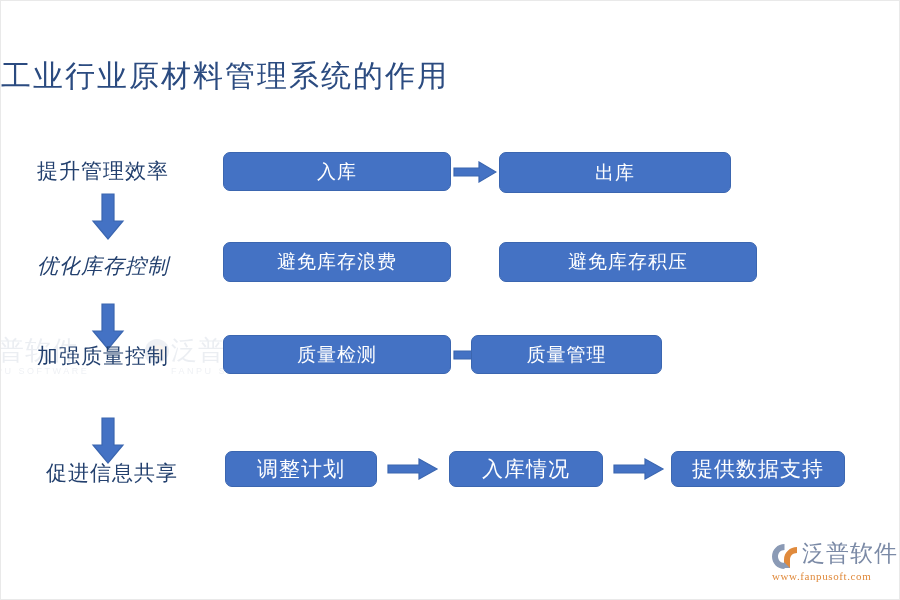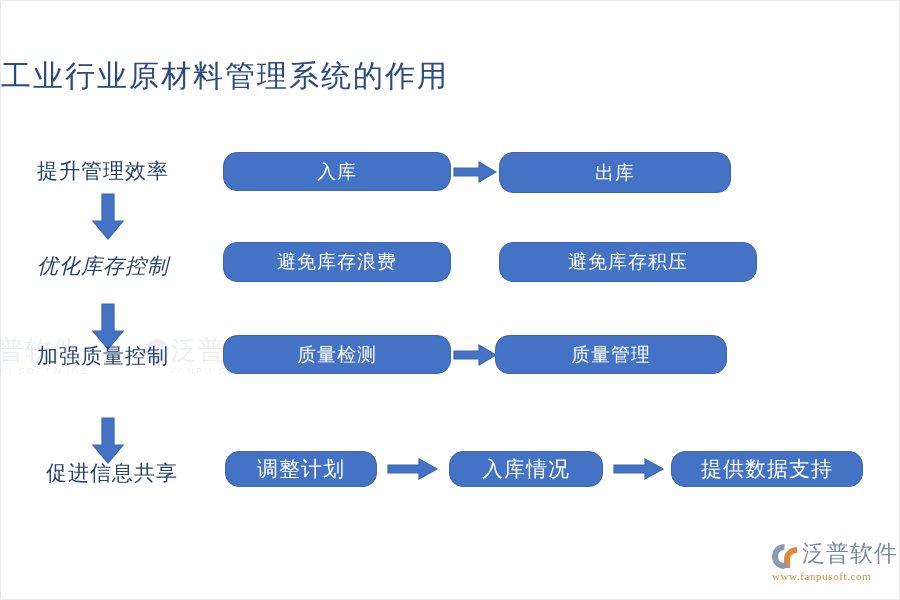--- a/index.html
+++ b/index.html
@@ -89,21 +89,21 @@
     letter-spacing: 1px;
     font-family: "Liberation Serif", "DejaVu Serif", serif;
   }
 
   
   .box {
     position: absolute;
     box-sizing: border-box;
     background: #4472c4;
     border: 1px solid #3b66b0;
-    border-radius: 14px;
+    border-radius: 7px;
     color: #ffffff;
     font-size: 19px;
     letter-spacing: 1px;
     display: flex;
     align-items: center;
     justify-content: center;
     white-space: nowrap;
     font-family: Liberation Sans, sans-serif;
   }
   .box.small { font-size: 21px; }
@@ -209,21 +209,21 @@
   <div class="row-label" style="left:36px; top:341px;">加强质量控制</div>
 
   <div class="box" style="left:222px; top:334px; width:228px; height:39px;">质量检测</div>
 
   <div class="arrow-right" style="left:452px; top:343px;">
     <svg width="44" height="22" viewBox="0 0 44 22">
       <polygon points="1,7 26,7 26,1 43,11 26,21 26,15 1,15" fill="#4472c4" stroke="#3b66b0" stroke-width="1.2"></polygon>
     </svg>
   </div>
 
-  <div class="box" style="left:494px; top:334px; width:232px; height:39px;">质量管理</div>
+  <div class="box" style="left:470px; top:334px; width:191px; height:39px;">质量管理</div>
 
   <div class="arrow-down" style="left:90px; top:416px;">
     <svg width="34" height="48" viewBox="0 0 34 48">
       <polygon points="11,1 23,1 23,28 32,28 17,46 2,28 11,28" fill="#4472c4" stroke="#3b66b0" stroke-width="1.2"></polygon>
     </svg>
   </div>
 
   <div class="row-label" style="left:45px; top:458px;">促进信息共享</div>
 
   <div class="box small" style="left:224px; top:450px; width:152px; height:36px;">调整计划</div>
@@ -235,21 +235,21 @@
   </div>
 
   <div class="box small" style="left:448px; top:450px; width:154px; height:36px;">入库情况</div>
 
   <div class="arrow-right" style="left:612px; top:457px;">
     <svg width="52" height="22" viewBox="0 0 52 22">
       <polygon points="1,7 32,7 32,1 50,11 32,21 32,15 1,15" fill="#4472c4" stroke="#3b66b0" stroke-width="1.2"></polygon>
     </svg>
   </div>
 
-  <div class="box small" style="left:670px; top:450px; width:192px; height:36px;">提供数据支持</div>
+  <div class="box small" style="left:670px; top:450px; width:174px; height:36px;">提供数据支持</div>
 
   <div id="logo">
     <div id="logo-mark">
       <svg width="28" height="27" viewBox="0 0 28 27">
         <path d="M13.5 1 C6.5 1 1 6.5 1 13.5 C1 20.5 6.5 26 13.5 26 L13.5 20 C9.8 20 7 17.2 7 13.5 C7 9.8 9.8 7 13.5 7 Z" fill="#8a9ab5"></path>
         <path d="M26 4 C19 4 13 9.5 13 16.5 L13 25 L19 25 L19 16.5 C19 12.8 22 10 26 10 Z" fill="#e08a3c"></path>
         <path d="M13 19 L13 25 L19 25 Z" fill="#8a9ab5"></path>
       </svg>
     </div>
     <div id="logo-text">泛普软件</div>

